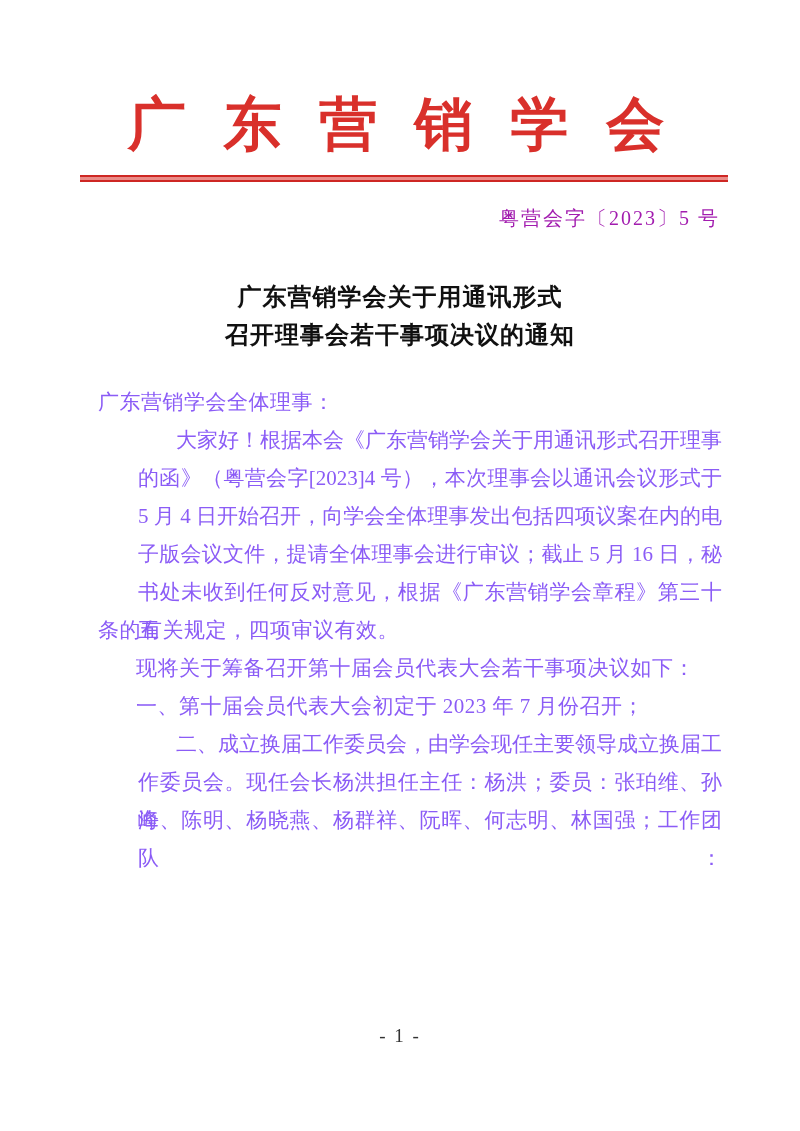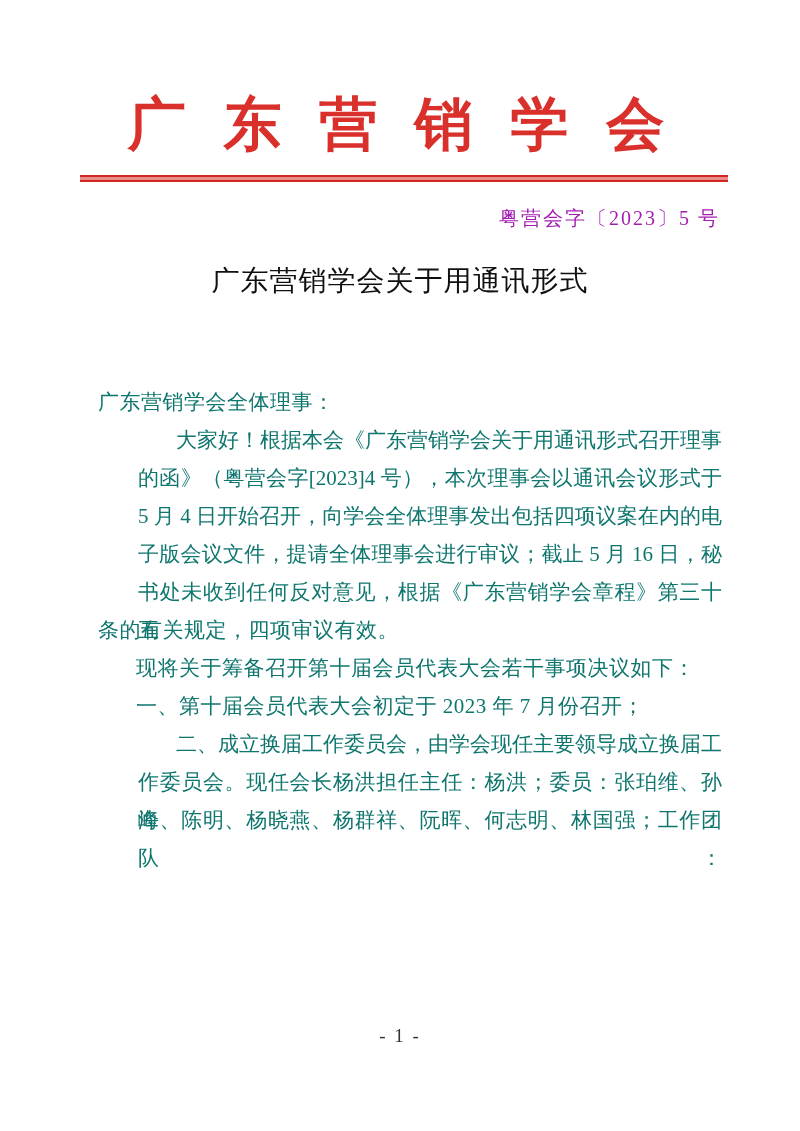--- a/index.html
+++ b/index.html
@@ -52,38 +52,38 @@
     letter-spacing: 2px;
     line-height: 30px;
   }
 
   
   .doc-title {
     position: absolute;
     top: 262px;
     left: 0;
     right: 0;
-    margin: 0;
+    margin: 16px;
     text-align: center;
-    font-size: 28px;
+    font-size: 24px;
     line-height: 38px;
-    font-weight: 400;
+    font-weight: 700;
     color: #101010;
     letter-spacing: 1px;
     font-family: "Liberation Serif", "DejaVu Serif", serif;
   }
 
   
   .doc-body {
     position: absolute;
     top: 383px;
     left: 98px;
     width: 624px;
     font-size: 21px;
-    color: #0f766e;
+    color: #8b5cf6;
   }
   .doc-body .line {
     height: 38px;
     line-height: 38px;
     white-space: nowrap;
     letter-spacing: 0.5px;
   }
   .doc-body .line.indent { text-indent: 38px; }
   .doc-body .line.fill {
     white-space: normal;
@@ -112,20 +112,21 @@
 <div class="page">
 
   <div class="letterhead">广东营销学会</div>
 
   <div class="letterhead-rule"></div>
 
   <div class="doc-number">粤营会字〔2023〕5 号</div>
 
   <h1 class="doc-title">
     <span>广东营销学会关于用通讯形式</span><br>
+    <span>召开理事会若干事项决议的通知</span>
   </h1>
 
   <div class="doc-body" id="doc-body">
       <div class="line">广东营销学会全体理事：</div>
       <div class="line indent fill">大家好！根据本会《广东营销学会关于用通讯形式召开理事</div>
       <div class="line fill">的函》（粤营会字[2023]4 号），本次理事会以通讯会议形式于</div>
       <div class="line fill">5 月 4 日开始召开，向学会全体理事发出包括四项议案在内的电</div>
       <div class="line fill">子版会议文件，提请全体理事会进行审议；截止 5 月 16 日，秘</div>
       <div class="line fill">书处未收到任何反对意见，根据《广东营销学会章程》第三十五</div>
       <div class="line">条的有关规定，四项审议有效。</div>

